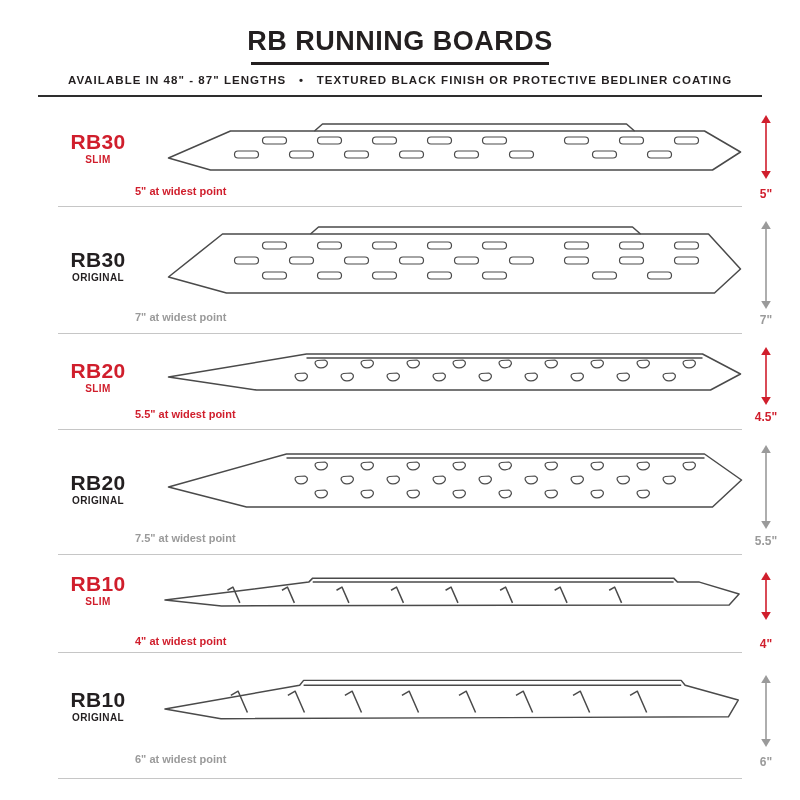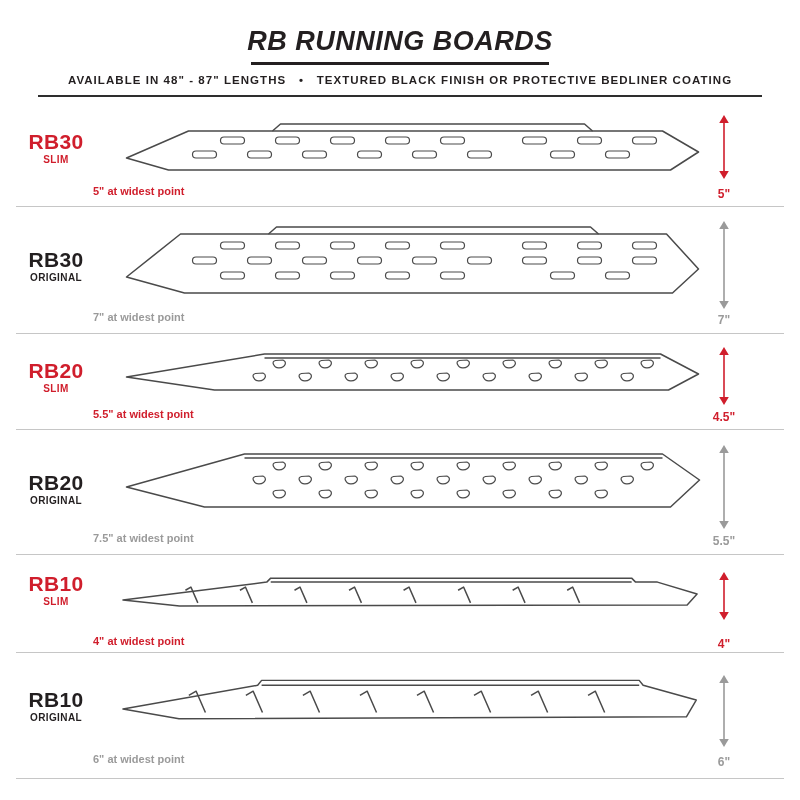--- a/index.html
+++ b/index.html
@@ -7,26 +7,26 @@
   html,body { background:#fff; }
   body {
     width:800px; height:800px;
     font-family:"Liberation Sans", sans-serif;
     color:var(--ink,#231f20);
     overflow:hidden;
   }
   .page { position:relative; width:800px; height:800px; background:#fff; }
 
   .header { padding-top:26px; text-align:center; }
-  .title { font-size:27px; font-weight:bold; letter-spacing:.5px; color:var(--ink);font-style:italic; }
+  .title { font-size:27px; font-weight:bold; letter-spacing:.5px; color:var(--ink); }
   .title-underline { width:298px; height:3px; background:var(--ink); margin:5px auto 9px; }
   .subtitle { font-size:11.5px; font-weight:bold; letter-spacing:1.05px; color:var(--ink); }
   .header-rule { margin:9px 38px 0; border-bottom:2px solid #2e2e2e; }
 
-  .rows { margin:0 16px; }
+  .rows { margin:0 58px; }
   .board-row { position:relative; border-bottom:1px solid #c6c6c6; }
 
   .model-block { position:absolute; left:2px; width:76px; text-align:center; line-height:1.05; }
   .model   { font-size:21px; font-weight:bold; letter-spacing:.3px; }
   .variant { font-size:10px; font-weight:bold; letter-spacing:.4px; margin-top:2px; }
 
   .board { position:absolute; left:104px; }
 
   .measure { position:absolute; font-weight:bold; }
   .measure-left  { left:77px;  font-size:11px; }

